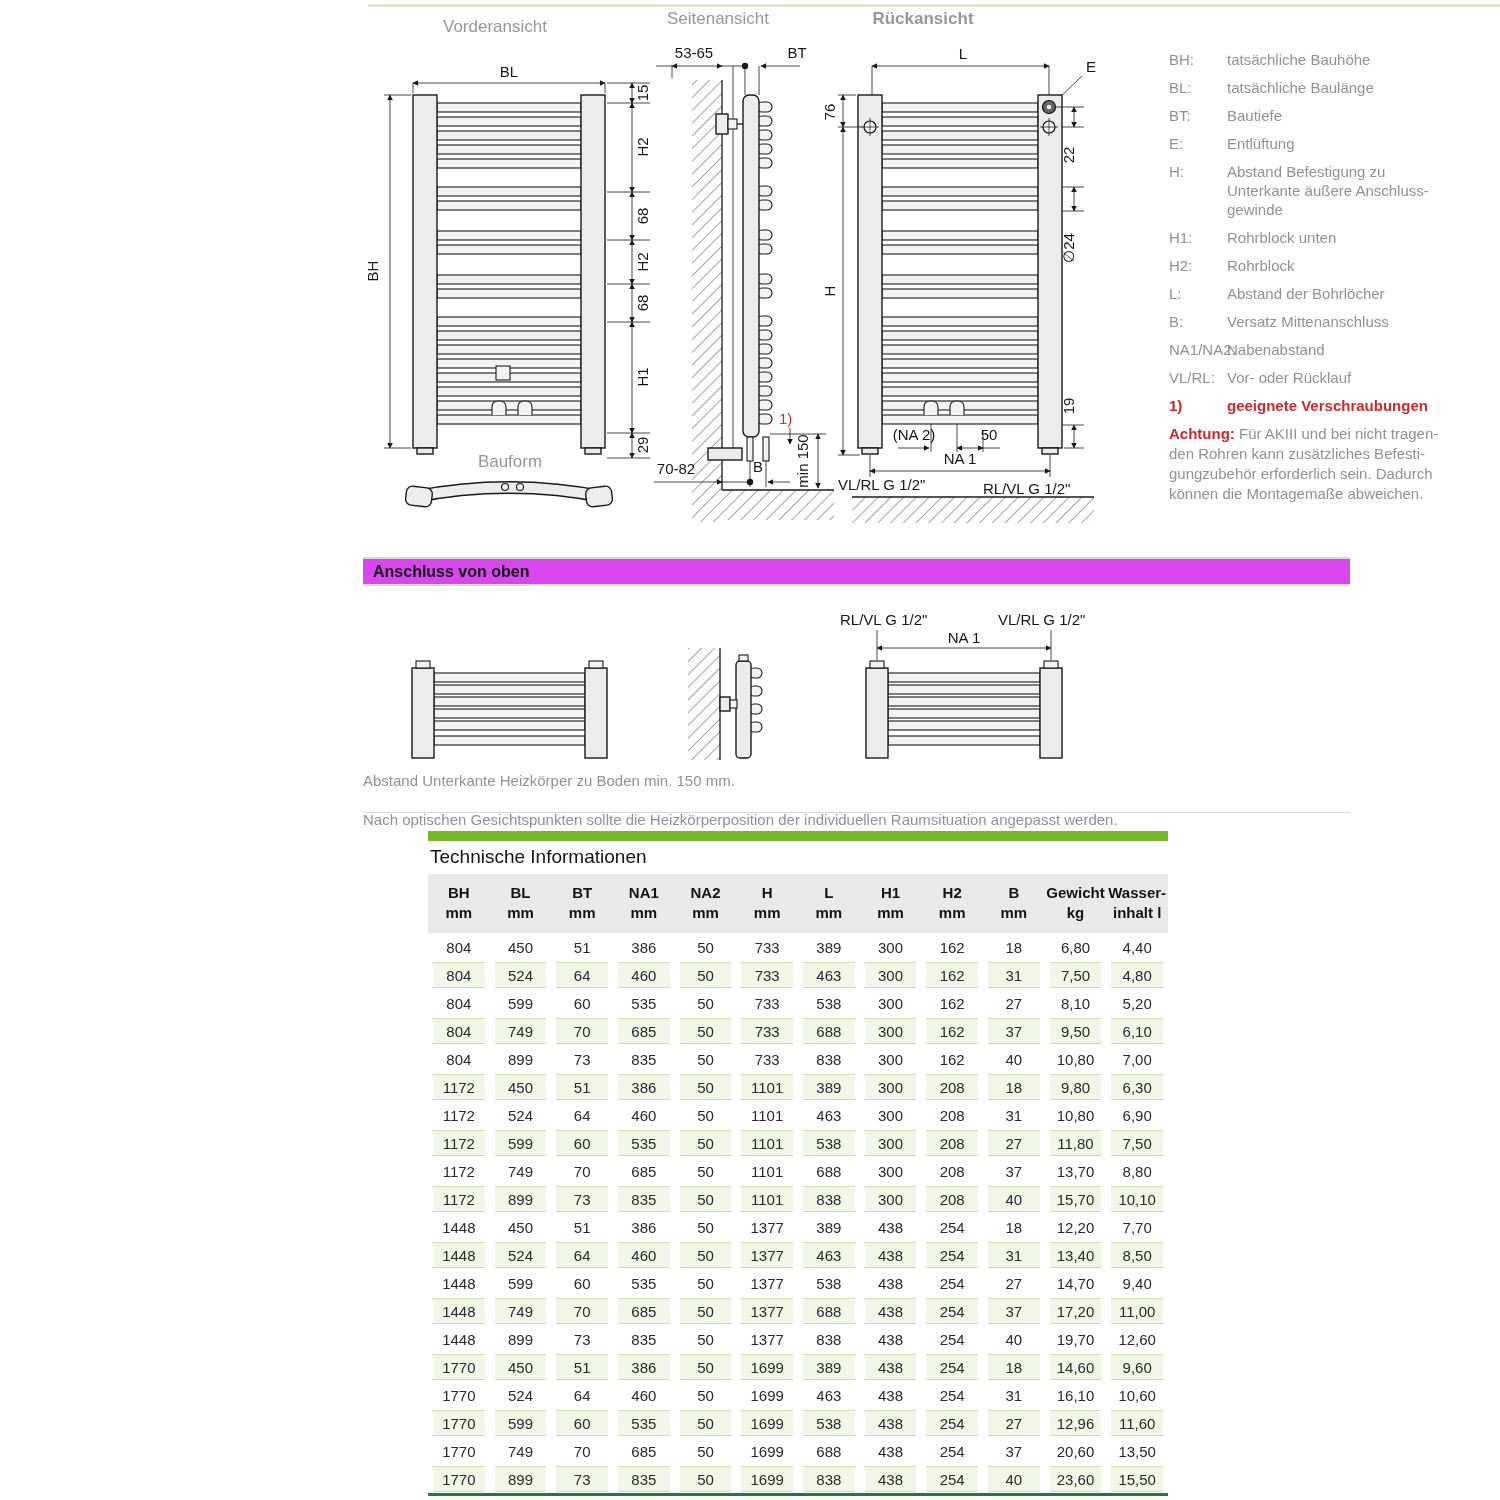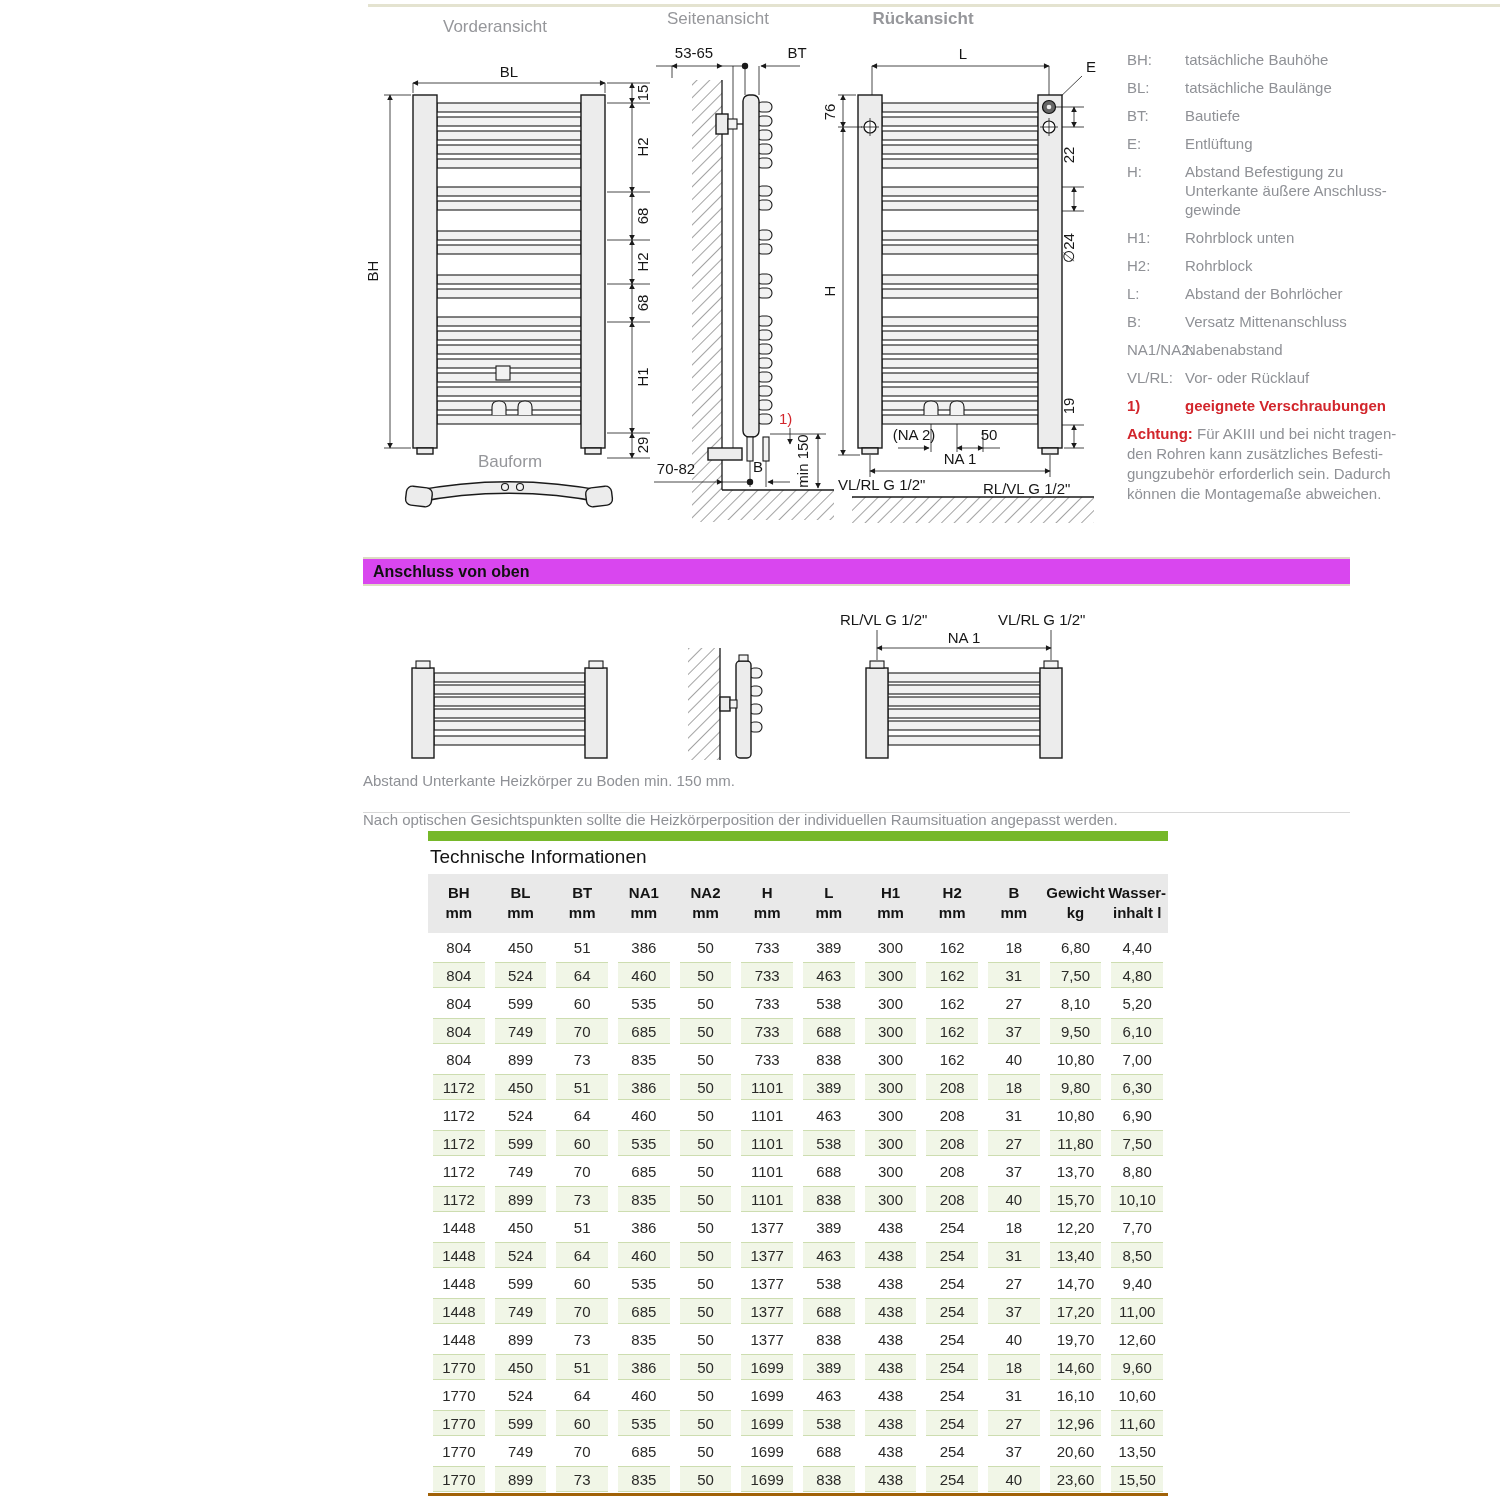--- a/index.html
+++ b/index.html
@@ -1,37 +1,37 @@
 <!DOCTYPE html>
 <html><head>
 <meta charset="utf-8">
 <style>
   html,body{margin:0;padding:0;background:#fff;}
   body{position:relative;width:1500px;height:1500px;font-family:"Liberation Sans",sans-serif;color:#1d1d1b;overflow:hidden;}
   .abs{position:absolute;}
   .topline{left:368px;top:4px;width:1132px;height:3px;background:#e4e3d0;}
   .vtitle{font-size:17px;color:#96979b;text-align:center;width:170px;}
-  .legend{left:1127px;top:50px;width:310px;}
+  .legend{left:1169px;top:50px;width:310px;}
   .leg-row{display:flex;margin-bottom:9px;font-size:15px;color:#8f9196;line-height:19px;}
   .leg-key{width:58px;flex:none;}
   .leg-text{white-space:pre-line;}
   .leg-row.red{color:#d2262c;font-weight:bold;}
   .warn{font-size:15px;line-height:20px;color:#8f9196;width:295px;margin-top:7px;}
   .warn .whead{color:#d2262c;font-weight:bold;}
   .warn .wbody{white-space:pre-line;}
   .bar{left:363px;top:557px;width:987px;height:25px;background:#d946ef;border-top:2px solid #dddcc3;border-bottom:2px solid #dddcc3;display:flex;align-items:center;}
   .bar span{font-size:16px;font-weight:bold;padding-left:10px;color:#111;}
   .note{font-size:15px;color:#8f9196;line-height:21px;}
   .divider{height:1px;background:#d8d8d8;}
   .ttable{left:428px;top:831px;width:740px;}
   .greenbar{height:10px;background:#76b82a;}
   .ttitle{font-size:19px;font-weight:normal;margin:5px 0 6px 2px;color:#141414;}
   .thead{display:grid;grid-template-columns:repeat(12,1fr);background:#e9e9e9;padding:9px 0 10px;}
   .th{text-align:center;font-weight:bold;font-size:15px;line-height:20px;color:#141414;}
-  .tbody{border-bottom:3px solid #a16207;}
+  .tbody{border-bottom:3px solid #15803d;}
   .trow{display:grid;grid-template-columns:repeat(12,1fr);height:28px;}
   .td{display:flex;}
   .tdin{flex:1;margin:1px 5px;display:flex;align-items:center;justify-content:center;font-size:15px;color:#2a2a28;}
   .trow.alt .tdin{background:#f1f6e7;border-top:1px solid #cdddb0;border-bottom:1px solid #cdddb0;}
   svg{overflow:visible;}
   svg text{font-family:"Liberation Sans",sans-serif;font-size:15px;fill:#161616;}
   svg .gtext{fill:#96979b;font-size:17px;}
   svg .red-t{fill:#d2262c;}
   svg .ln{stroke:#1a1a1a;stroke-width:1.3;fill:none;}
   svg .thin{stroke:#1a1a1a;stroke-width:0.8;fill:none;}

